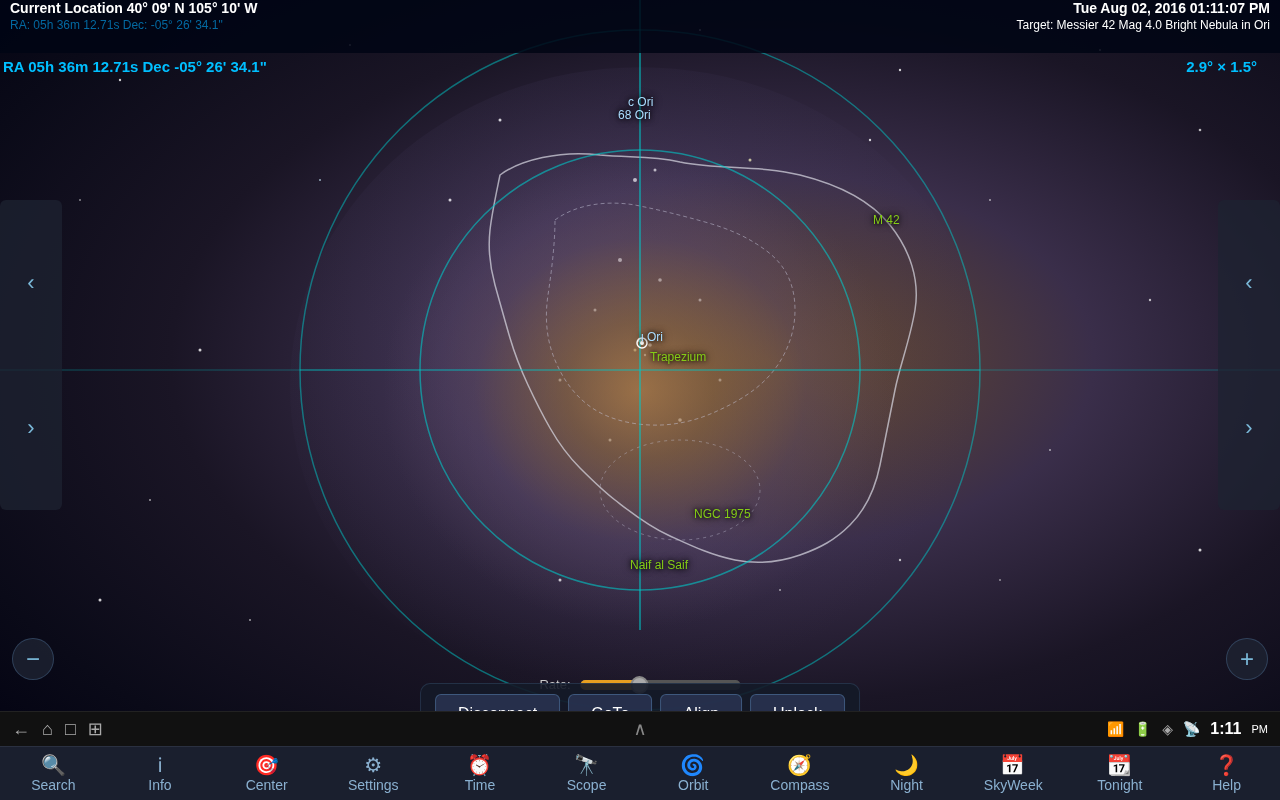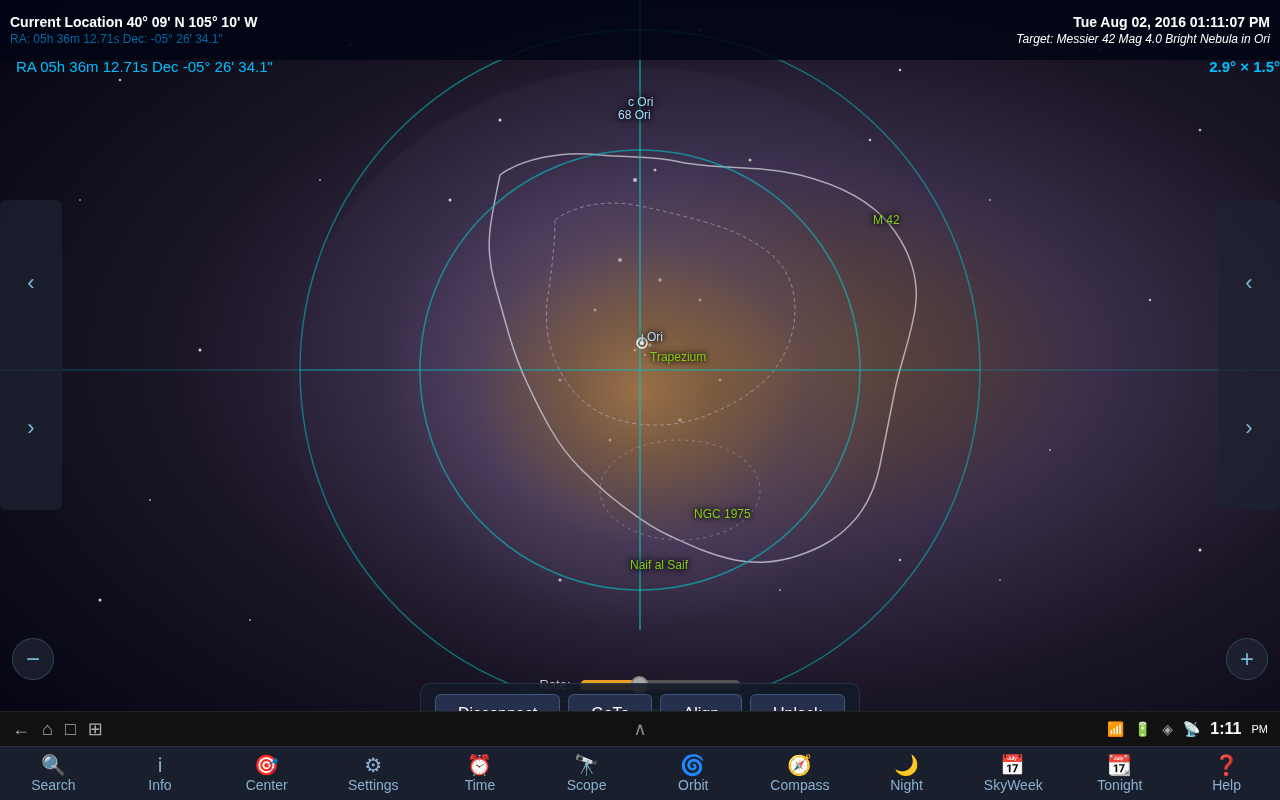--- a/index.html
+++ b/index.html
@@ -76,48 +76,48 @@
       cursor: pointer;
       border: 1px solid rgba(100,150,200,0.3);
     }
     .zoom-btn.minus { bottom: 120px; left: 12px; }
     .zoom-btn.plus { bottom: 120px; right: 12px; }
 
     
     .top-header {
       position: absolute;
       top: 0; left: 0; right: 0;
-      height: 60px;
+      height: 53px;
       background: rgba(0,5,20,0.85);
-      display: flex; flex-direction: column; justify-content: center;
+      display: flex; flex-direction: column; justify-content: flex-start;
       padding: 0 10px;
     }
     .header-row1 {
       display: flex; justify-content: space-between; align-items: center;
     }
     .header-row2 { display: flex; justify-content: space-between; }
 
     .location-title { color: #fff; font-size: 14px; font-weight: bold; }
     .location-coords { color: #0369a1; font-size: 12px; margin-top: 2px; }
     .datetime { color: #fff; font-size: 14px; font-weight: bold; }
-    .target-info { color: #fff; font-size: 12px; margin-top: 2px; font-style: italic; }
+    .target-info { color: #fff; font-size: 12px; margin-top: 2px; }
 
     
     .ra-dec-display {
       position: absolute;
-      top: 58px; left: 16px;
+      top: 58px; left: 3px;
       color: #00bfff;
       font-size: 15px;
-      font-weight: normal;
+      font-weight: bold;
     }
 
     
     .size-display {
       position: absolute;
-      top: 58px; right: 0;
+      top: 58px; right: 23px;
       color: #00bfff;
       font-size: 15px;
       font-weight: bold;
     }
 
     
     .sky-label {
       position: absolute;
       color: #84cc16;
       font-size: 12px;

